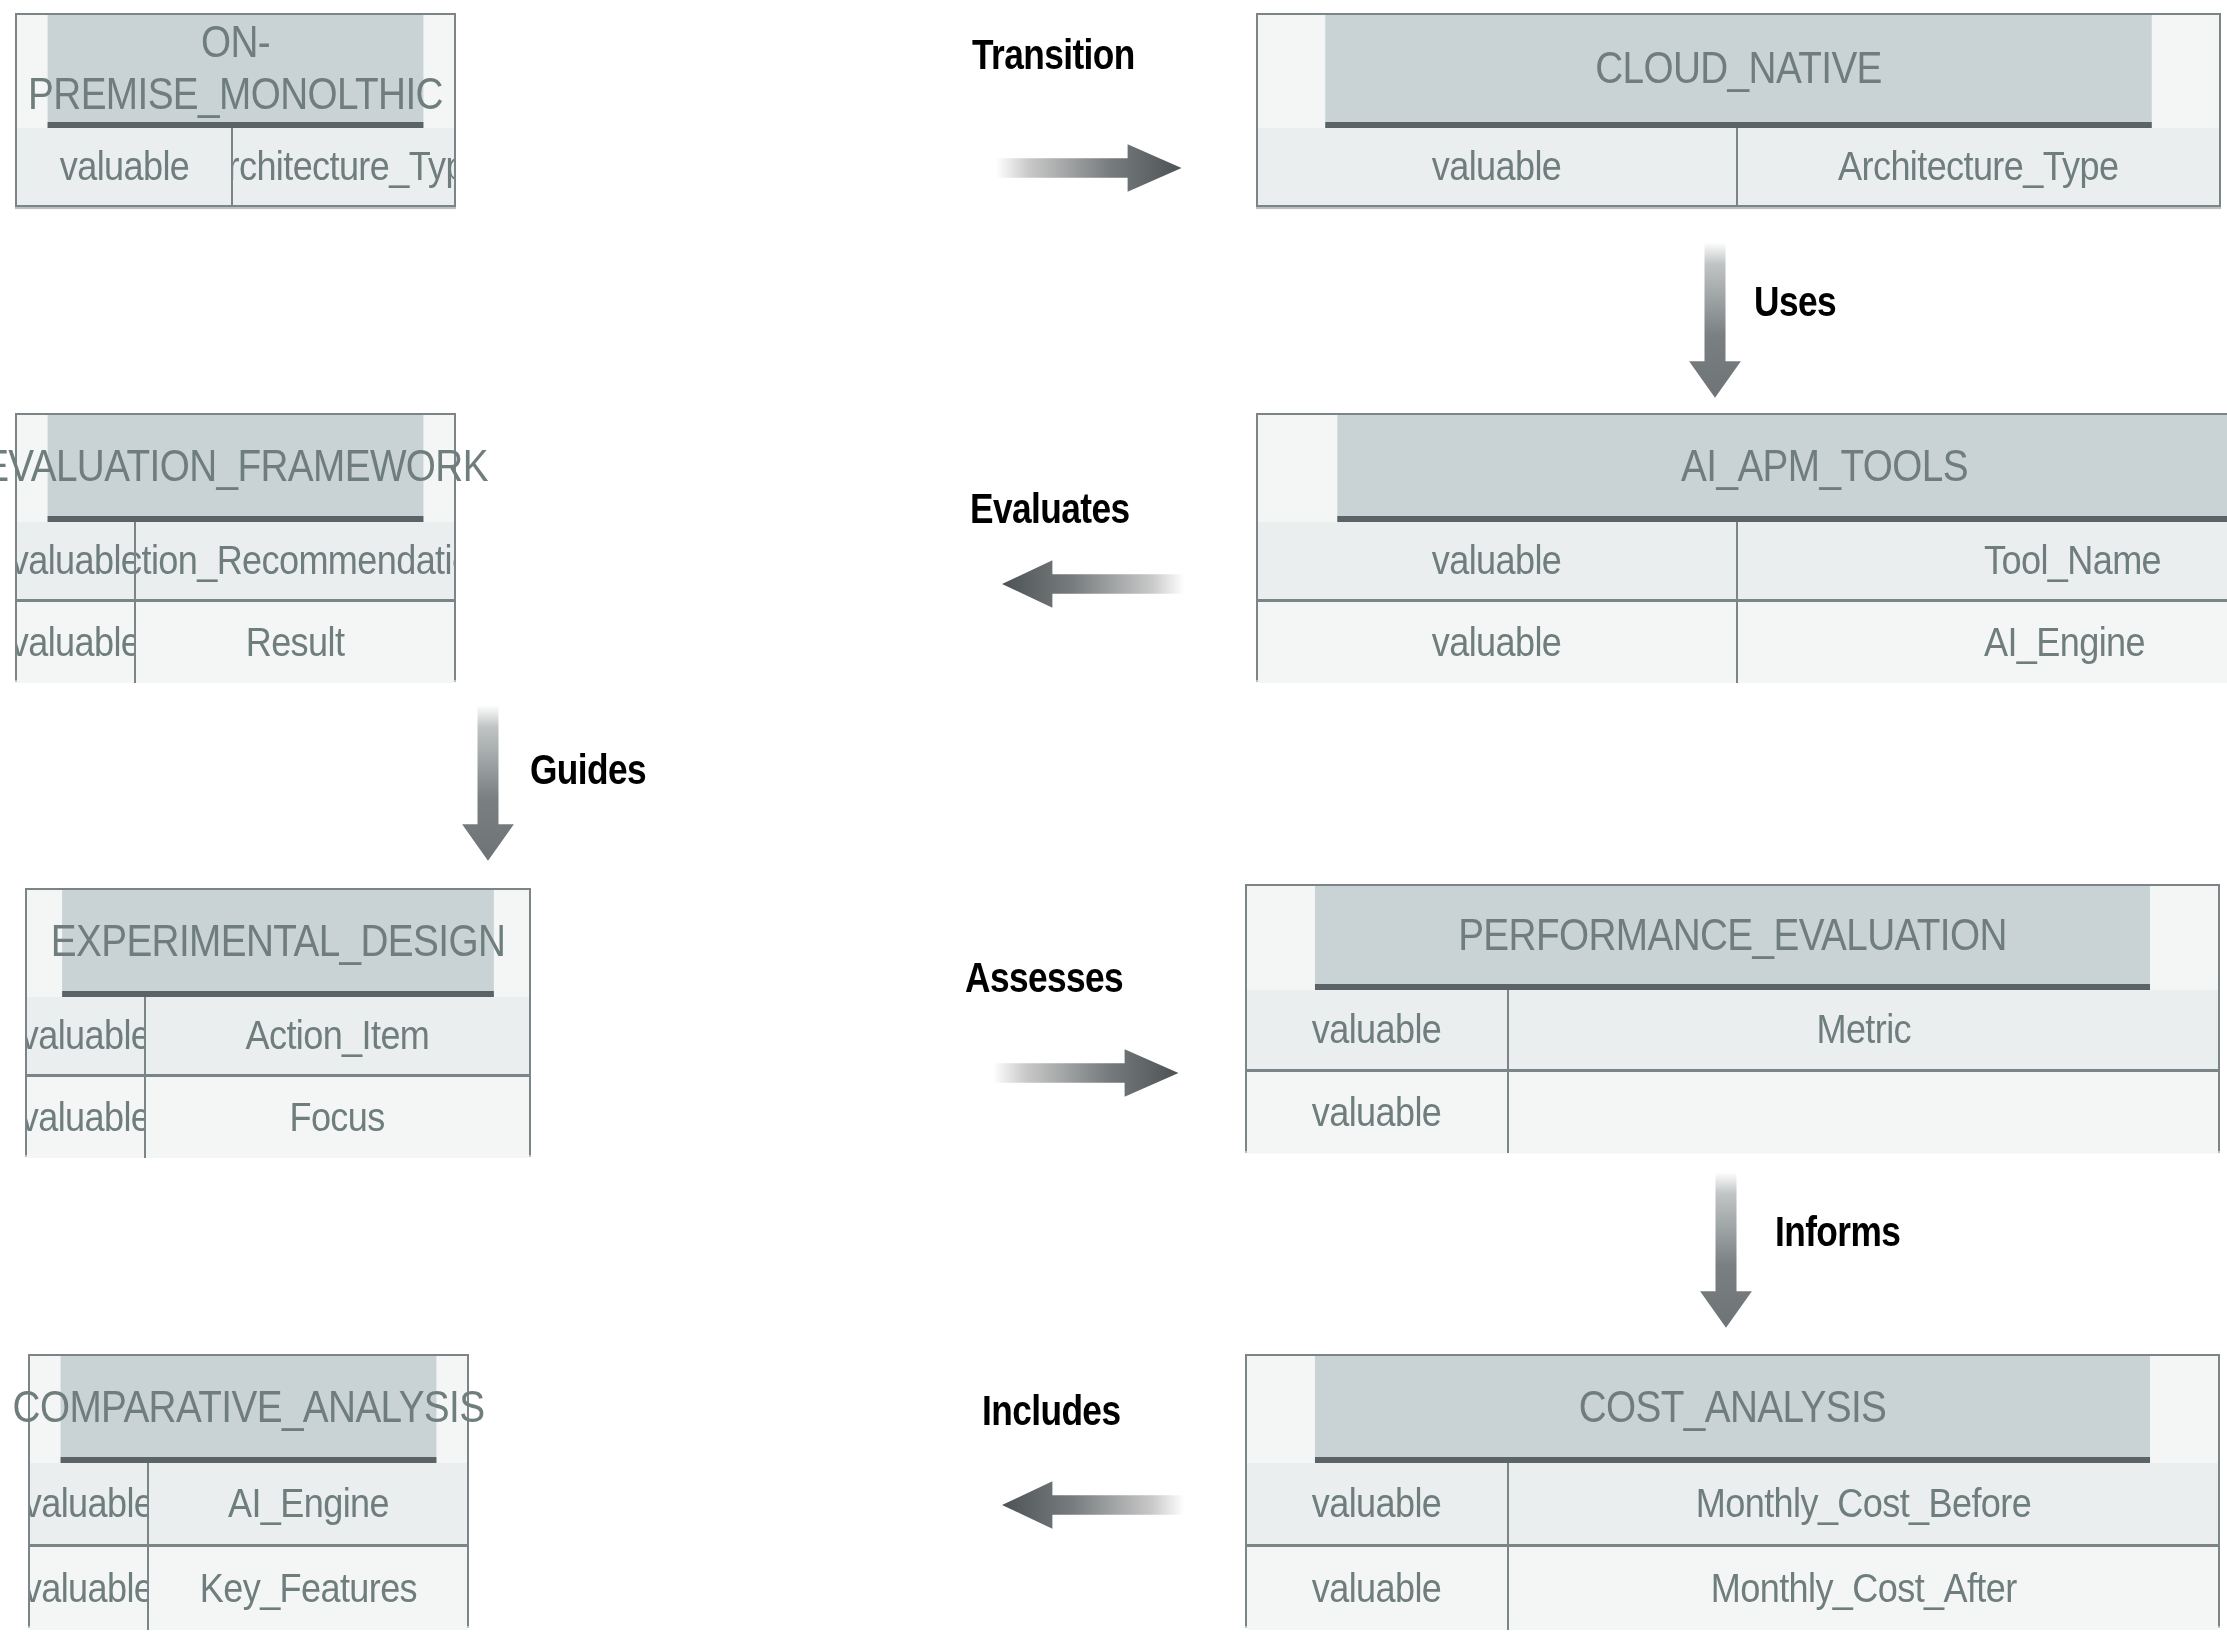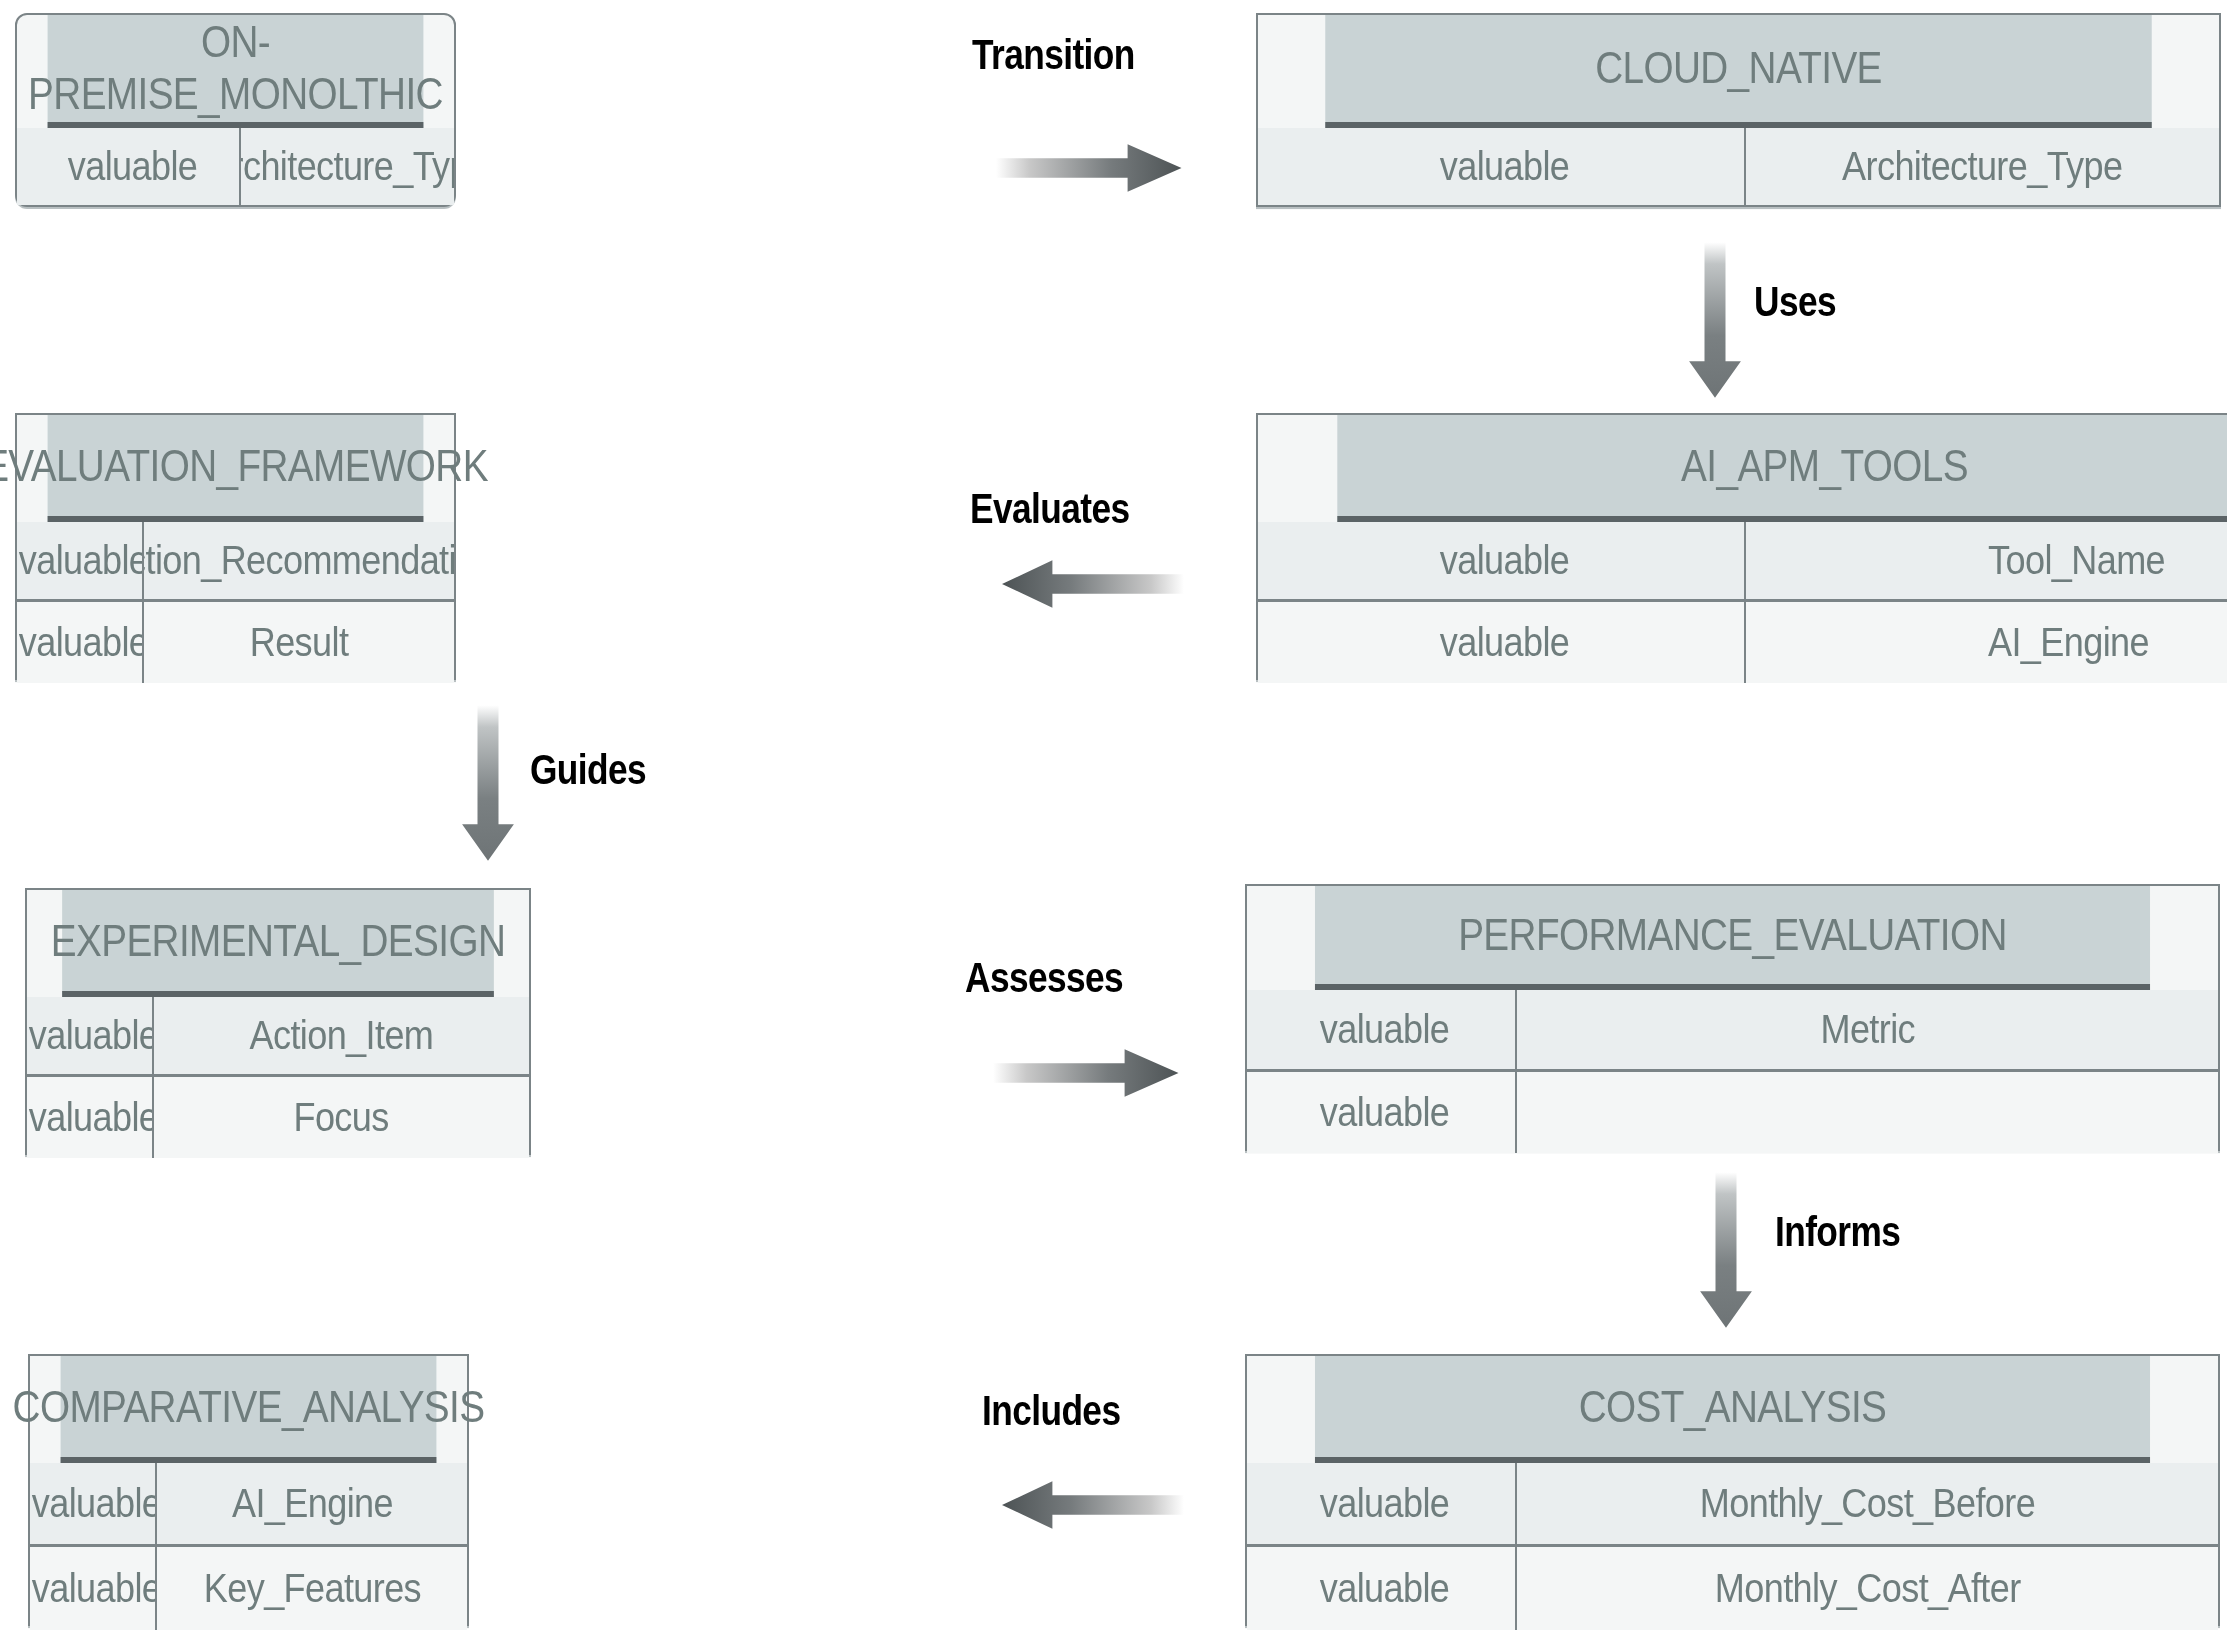--- a/index.html
+++ b/index.html
@@ -35,21 +35,21 @@
     color:#6f7d7d;
   }
   .entity .erow.r0{background:#eaeeef;}
   .entity .erow.r1{background:#f4f6f6;border-top:3.5px solid #7b8487;}
   .entity .cell{
     display:flex;align-items:center;justify-content:center;
     letter-spacing:-0.7px;
     overflow:hidden;
     white-space:nowrap;
   }
-  .entity .cell.c0{border-right:2.8px solid #7b8487;padding-left:8px;}
+  .entity .cell.c0{border-right:2.8px solid #7b8487;}
   .entity .cell .txt{display:inline-block;transform:scaleX(0.88);transform-origin:center;}
 
   
   .rel-label{
     position:absolute;
     color:#000000;
     font-weight:bold;
     font-size:43px;
     letter-spacing:-0.7px;
     white-space:nowrap;
@@ -59,21 +59,21 @@
 
   
   .arrow{position:absolute;}
   .arrow svg{display:block;}
 </style>
 </head>
 <body>
 
 <div id="canvas">
 
-  <div class="entity" style="left:15.4px;top:12.6px;width:441px;height:194px;border-radius:12px;">
+  <div class="entity" style="left:15.4px;top:12.6px;width:441px;height:194px;">
     <div class="ehead" style="height:107px;font-size:45px;">
       <span>ON-PREMISE_MONOLTHIC</span>
     </div>
     <div class="erow r0" style="height:77px;">
       <div class="cell c0" style="width:214px;font-size:41px;">
         <span class="txt">valuable</span>
       </div>
       <div class="cell" style="flex:1;font-size:41px;">
         <span class="txt">Architecture_Type</span>
       </div>

